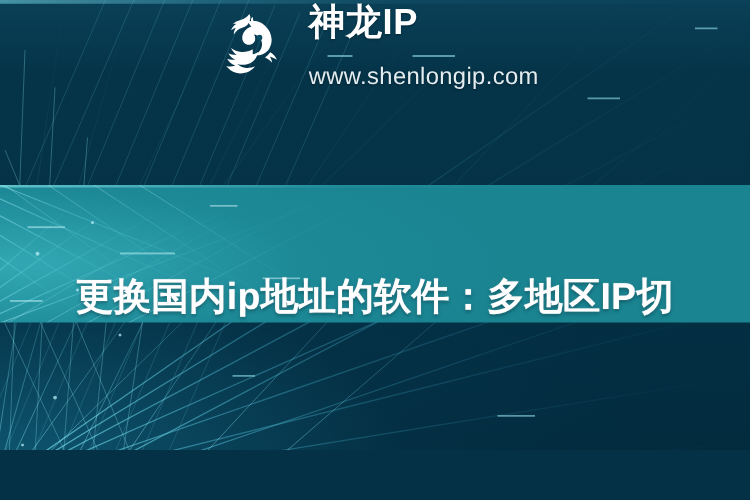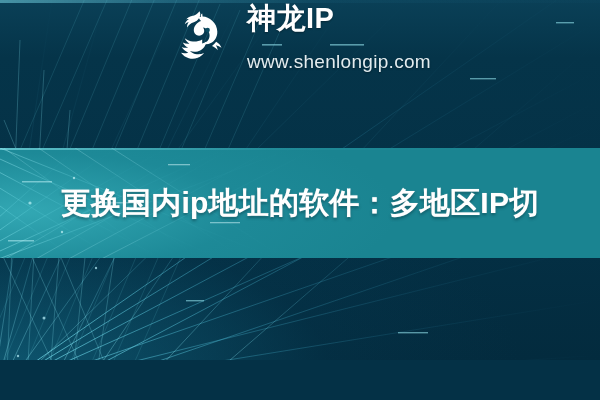--- a/index.html
+++ b/index.html
@@ -53,21 +53,21 @@
     position:absolute;inset:0;
     background:radial-gradient(95% 140% at 4% 58%, rgba(90,225,235,.38) 0%, rgba(45,165,185,.16) 38%, rgba(26,132,145,0) 66%);
   }
   .band-top-edge{
     position:absolute;left:0;top:0;width:600px;height:2px;
     background:linear-gradient(90deg,rgba(150,240,245,.55),rgba(60,170,185,.18) 45%,rgba(26,132,145,0) 80%);
   }
 
   .title{
     position:absolute;left:0;top:0;width:600px;height:110px;
-    display:flex;flex-direction:column;align-items:center;justify-content:center;
+    display:flex;flex-direction:column;align-items:center;justify-content:flex-end;
     text-align:center;
   }
   .title-line{
     color:#ffffff;font-size:30px;font-weight:700;line-height:1.33;
     letter-spacing:.2px;white-space:nowrap;
     text-shadow:0 2px 3px rgba(0,40,50,.45), 0 0 1px rgba(255,255,255,.6);
   }
 </style>
 </head>
 <body>

